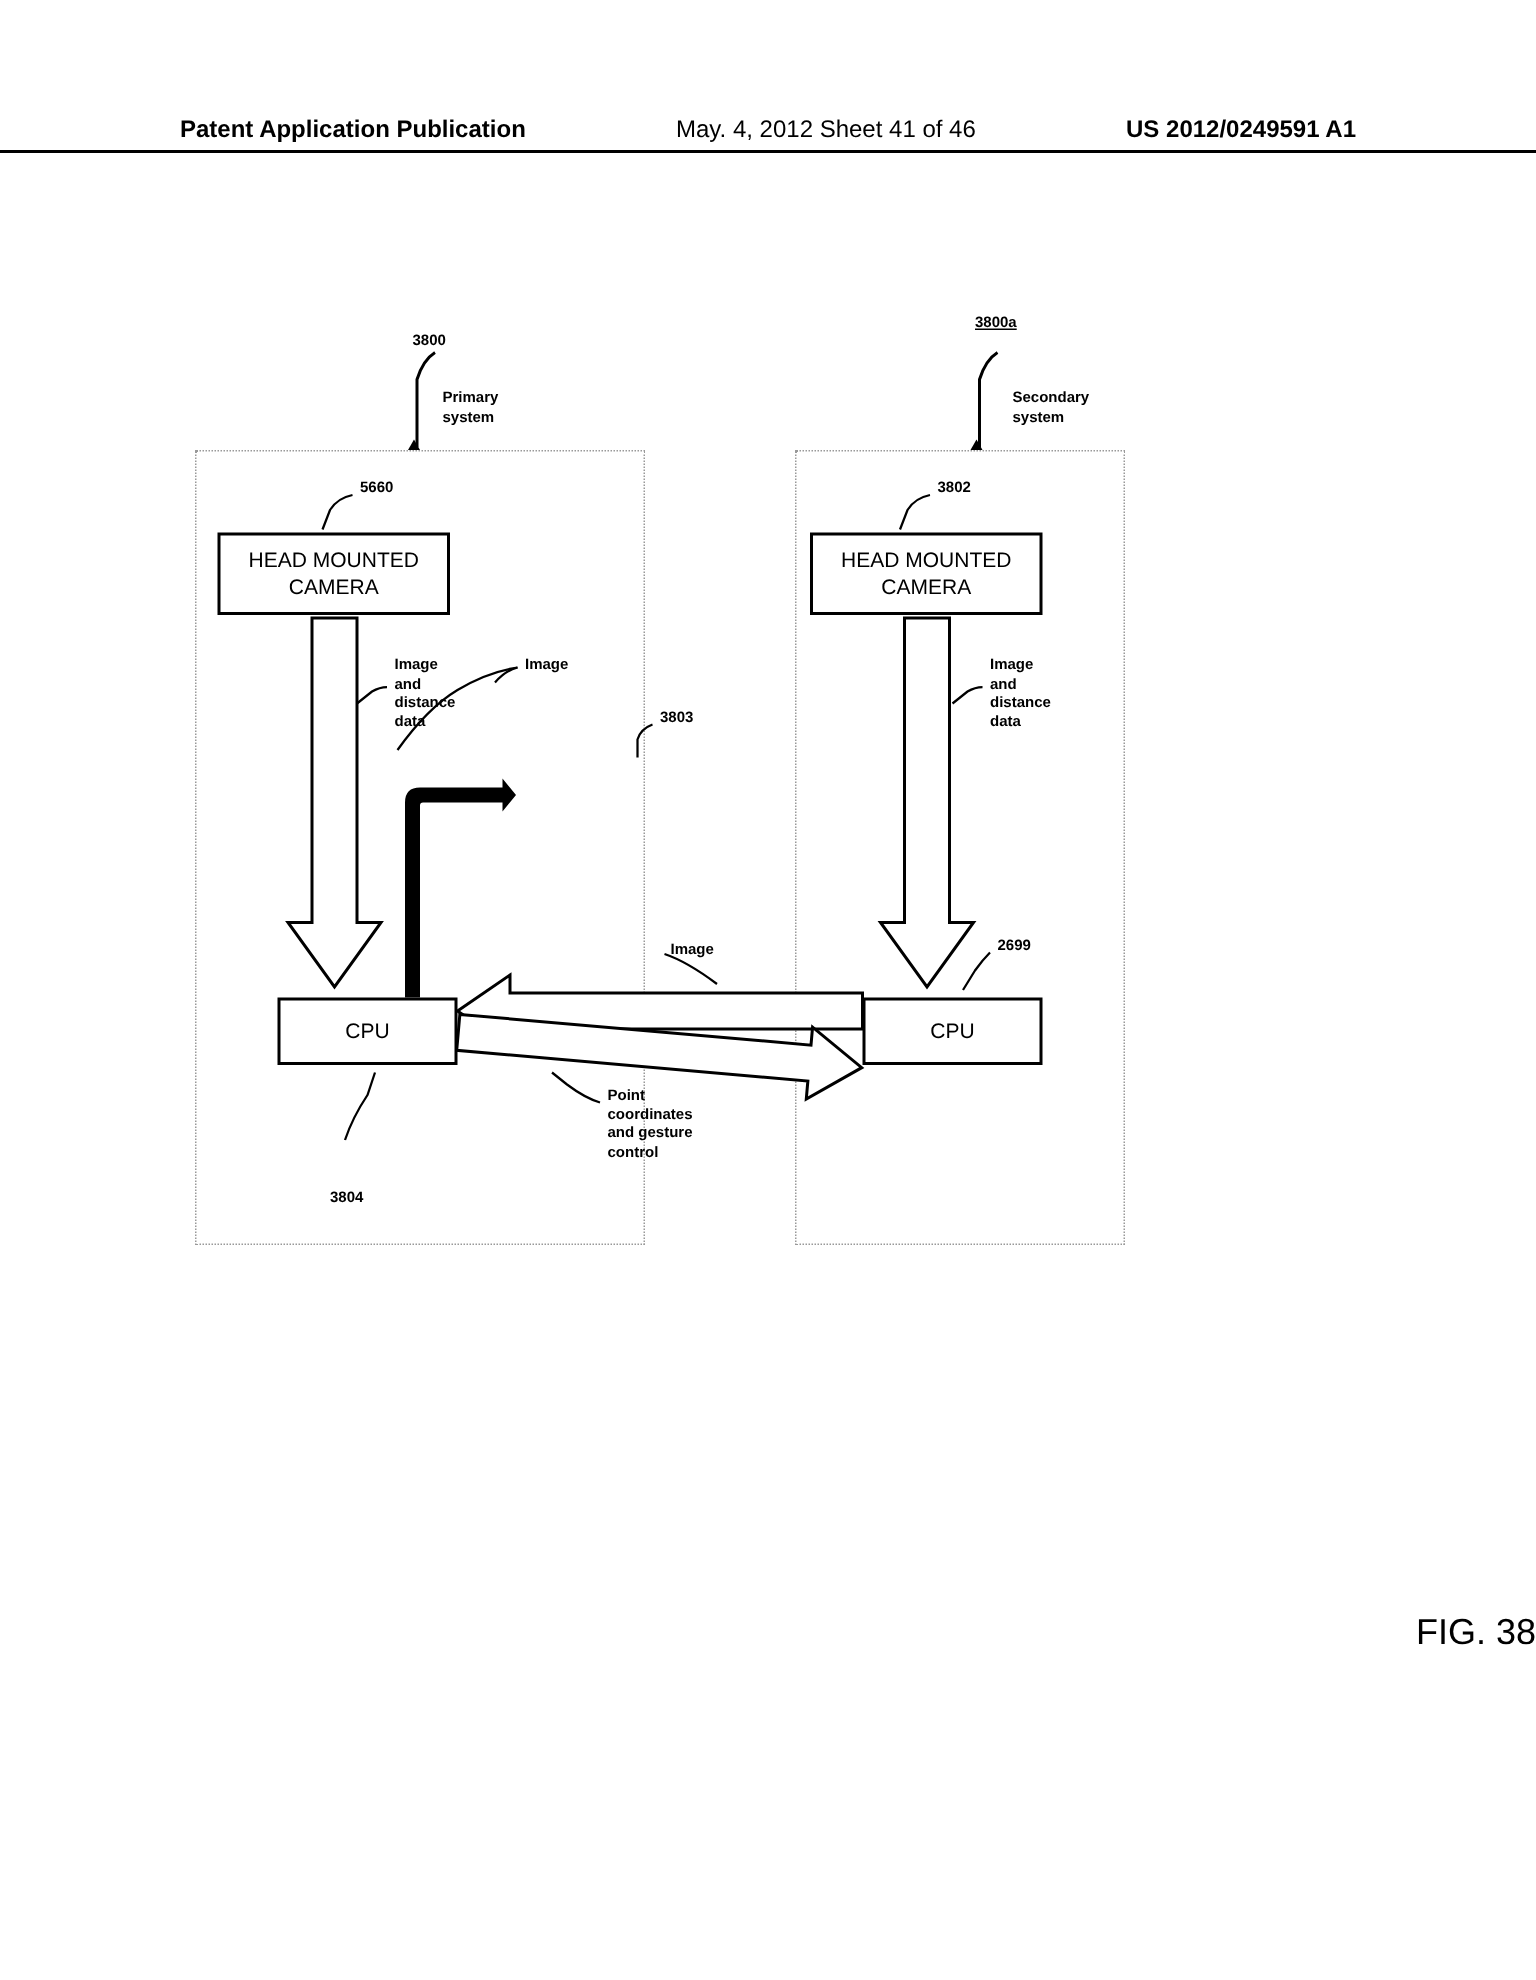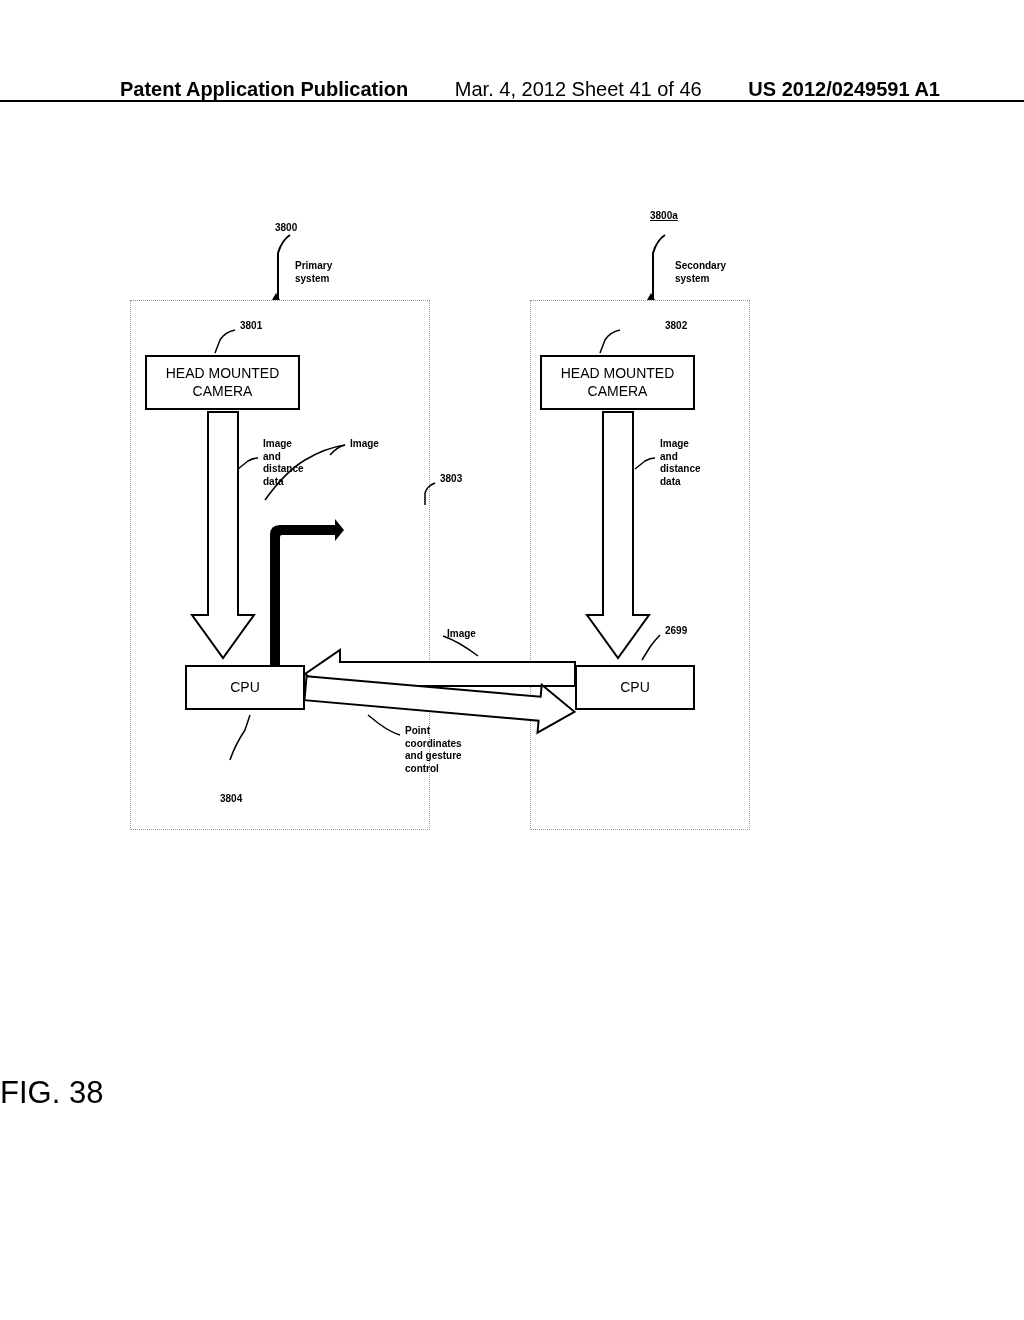--- a/index.html
+++ b/index.html
@@ -13,22 +13,22 @@
   }
   .header {
     position: absolute;
     top: 78px;
     left: 0;
     width: 1024px;
     height: 24px;
     border-bottom: 2px solid #000;
     display: flex;
     justify-content: space-between;
-    padding: 0 84px 4px 120px;
-    font-size: 20px;
+    padding: 0 120px 4px 120px;
+    font-size: 16px;
   }
   .header .left { font-weight: bold; }
   .header .mid { }
   .header .right { font-weight: bold; }
 
   .canvas {
     position: absolute;
     top: 190px;
     left: 120px;
     width: 640px;
@@ -83,49 +83,49 @@
     width: 640px;
     height: 650px;
     pointer-events: none;
   }
 
   .fig-caption {
     position: absolute;
     top: 1075px;
     left: 0;
     width: 1024px;
-    text-align: left;
-    font-size: 31px;
+    text-align: right;
+    font-size: 24px;
     font-family: Arial, sans-serif;
   }
 </style>
 </head>
 <body>
 
 <div class="header">
   <span class="left">Patent Application Publication</span>
-  <span class="mid">Mar. 4, 2012   Sheet 41 of 46</span>
+  <span class="mid">May. 4, 2012   Sheet 41 of 46</span>
   <span class="right">US 2012/0249591 A1</span>
 </div>
 
 <div class="canvas">
 
   <div class="sysbox primary"></div>
   <div class="sysbox secondary"></div>
 
   <div class="label" style="top:32px; left:155px;">3800</div>
   <div class="label" style="top:20px; left:530px;text-decoration:underline;">3800a</div>
 
   <div class="label" style="top:70px; left:175px;">Primary
 system</div>
   <div class="label" style="top:70px; left:555px;">Secondary
 system</div>
 
-  <div class="label" style="top:130px; left:120px;">3801</div>
-  <div class="label" style="top:130px; left:505px;margin-left:40px;">3802</div>
+  <div class="label" style="top:130px; left:120px;">5660</div>
+  <div class="label" style="top:130px; left:505px;">3802</div>
 
   <div class="block" style="top:165px; left:25px; width:155px; height:55px;">
     <span>HEAD MOUNTED
 CAMERA</span>
   </div>
   <div class="block" style="top:165px; left:420px; width:155px; height:55px;">
     <span>HEAD MOUNTED
 CAMERA</span>
   </div>
 

